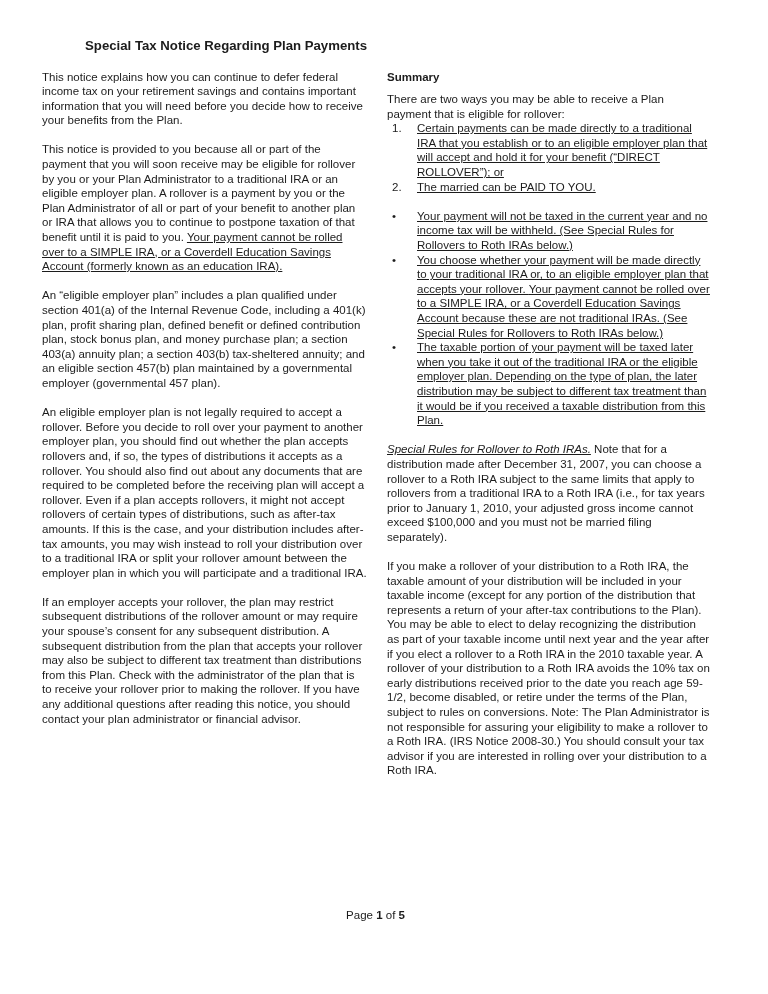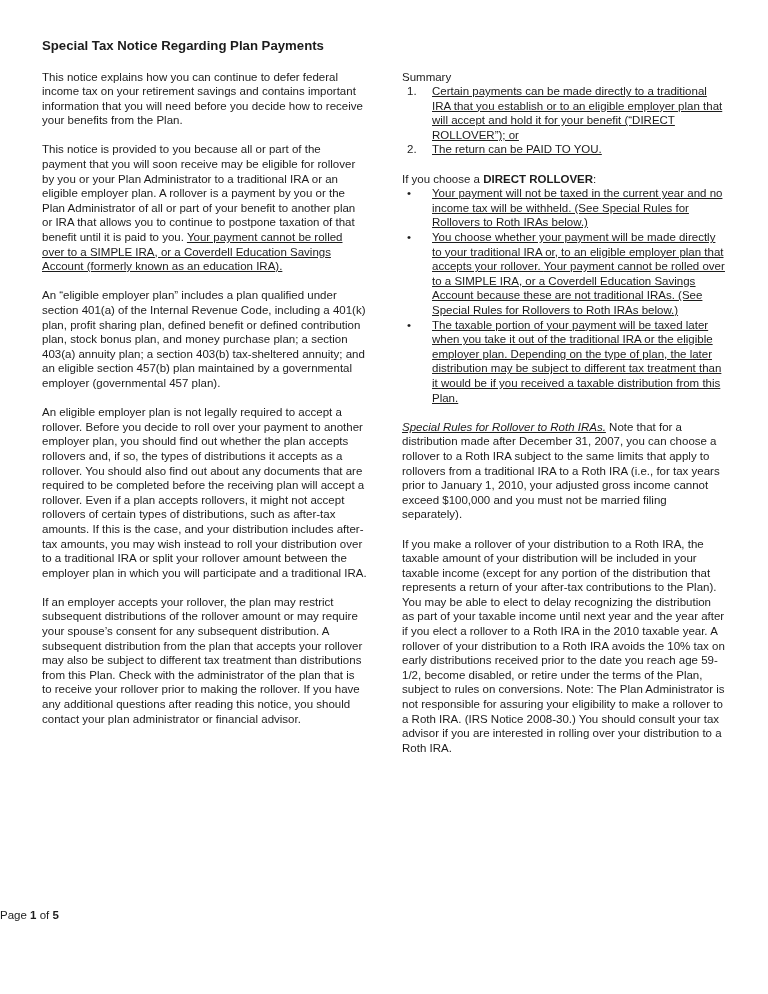--- a/index.html
+++ b/index.html
@@ -12,54 +12,54 @@
     font-size: 11.5px;
     line-height: 14.6px;
     color: #1c1c1c;
     box-sizing: border-box;
     overflow: hidden;
   }
   .title-block {
     padding-top: 38px;
     margin-left: 42px;
     width: 325px;
-    text-align: left;
+    text-align: right;
     font-weight: bold;
     font-size: 13.2px;
     line-height: 16.5px;
   }
   .columns {
     display: flex;
     margin: 15px 42px 0 42px;
-    gap: 35px;
+    gap: 20px;
   }
   .col-left  { width: 325px; }
   .col-right { width: 324px; }
   p { margin: 0 0 14.6px 0; }
   .no-gap { margin-bottom: 0; }
   .u { text-decoration: underline; }
   .b { font-weight: bold; }
-  .section-heading { font-weight: normal; margin-bottom: 0; }
+  .section-heading { font-weight: bold; margin-bottom: 8px; }
   .roth-lead { font-weight: normal; font-style: italic; text-decoration: underline; }
   .li-row { display: flex; }
   .li-row .marker {
     flex: none;
     width: 30px;
     padding-left: 5px;
     box-sizing: border-box;
   }
   .li-row .txt { flex: 1; text-decoration: underline; }
   .list-block { margin: 0 0 14.6px 0; }
   .bullet-block { margin: 0 0 14.6px 0; }
   .footer {
     position: absolute;
     top: 908px;
     left: 0;
     right: 17px;
-    text-align: left;
+    text-align: center;
     font-size: 11.5px;
     color: #1c1c1c;
   }
 </style>
 </head>
 <body>
 
 <div class="page">
 
   <div class="title-block">
@@ -71,33 +71,33 @@
     <div class="col-left">
       <p>This notice explains how you can continue to defer federal income tax on your retirement savings and contains important information that you will need before you decide how to receive your benefits from the Plan.</p>
       <p><span>This notice is provided to you because all or part of the payment that you will soon receive may be eligible for rollover by you or your Plan Administrator to a traditional IRA or an eligible employer plan. A rollover is a payment by you or the Plan Administrator of all or part of your benefit to another plan or IRA that allows you to continue to postpone taxation of that benefit until it is paid to you. </span><span class="u">Your payment cannot be rolled over to a SIMPLE IRA, or a Coverdell Education Savings Account (formerly known as an education IRA).</span></p>
       <p>An “eligible employer plan” includes a plan qualified under section 401(a) of the Internal Revenue Code, including a 401(k) plan, profit sharing plan, defined benefit or defined contribution plan, stock bonus plan, and money purchase plan; a section 403(a) annuity plan; a section 403(b) tax-sheltered annuity; and an eligible section 457(b) plan maintained by a governmental employer (governmental 457 plan).</p>
       <p>An eligible employer plan is not legally required to accept a rollover. Before you decide to roll over your payment to another employer plan, you should find out whether the plan accepts rollovers and, if so, the types of distributions it accepts as a rollover. You should also find out about any documents that are required to be completed before the receiving plan will accept a rollover. Even if a plan accepts rollovers, it might not accept rollovers of certain types of distributions, such as after-tax amounts. If this is the case, and your distribution includes after-tax amounts, you may wish instead to roll your distribution over to a traditional IRA or split your rollover amount between the employer plan in which you will participate and a traditional IRA.</p>
       <p>If an employer accepts your rollover, the plan may restrict subsequent distributions of the rollover amount or may require your spouse’s consent for any subsequent distribution. A subsequent distribution from the plan that accepts your rollover may also be subject to different tax treatment than distributions from this Plan. Check with the administrator of the plan that is to receive your rollover prior to making the rollover. If you have any additional questions after reading this notice, you should contact your plan administrator or financial advisor.</p>
     </div>
 
     <div class="col-right">
       <p class="section-heading">Summary</p>
+      <p class="no-gap">There are two ways you may be able to receive a Plan payment that is eligible for rollover:</p>
 
       <div class="list-block">
         <div class="li-row">
           <span class="marker">1.</span>
           <span class="txt">Certain payments can be made directly to a traditional IRA that you establish or to an eligible employer plan that will accept and hold it for your benefit (“DIRECT ROLLOVER”); or</span>
         </div>
         <div class="li-row">
           <span class="marker">2.</span>
-          <span class="txt">The return can be PAID TO YOU.</span>
+          <span class="txt">The married can be PAID TO YOU.</span>
         </div>
       </div>
 
-      <p class="no-gap"><span>If you choose a </span><span class="b">DIRECT ROLLOVER</span><span>:</span></p>
 
       <div class="bullet-block">
         <div class="li-row">
           <span class="marker">•</span>
           <span class="txt">Your payment will not be taxed in the current year and no income tax will be withheld. (See Special Rules for Rollovers to Roth IRAs below.)</span>
         </div>
         <div class="li-row">
           <span class="marker">•</span>
           <span class="txt"><span>You choose whether your payment will be made directly to your traditional IRA or, to an eligible employer plan that accepts your rollover. </span><span class="u">Your payment cannot be rolled over to a SIMPLE IRA, or a Coverdell Education Savings Account because these are not traditional IRAs.</span><span> (See Special Rules for Rollovers to Roth IRAs below.)</span></span>
         </div>

